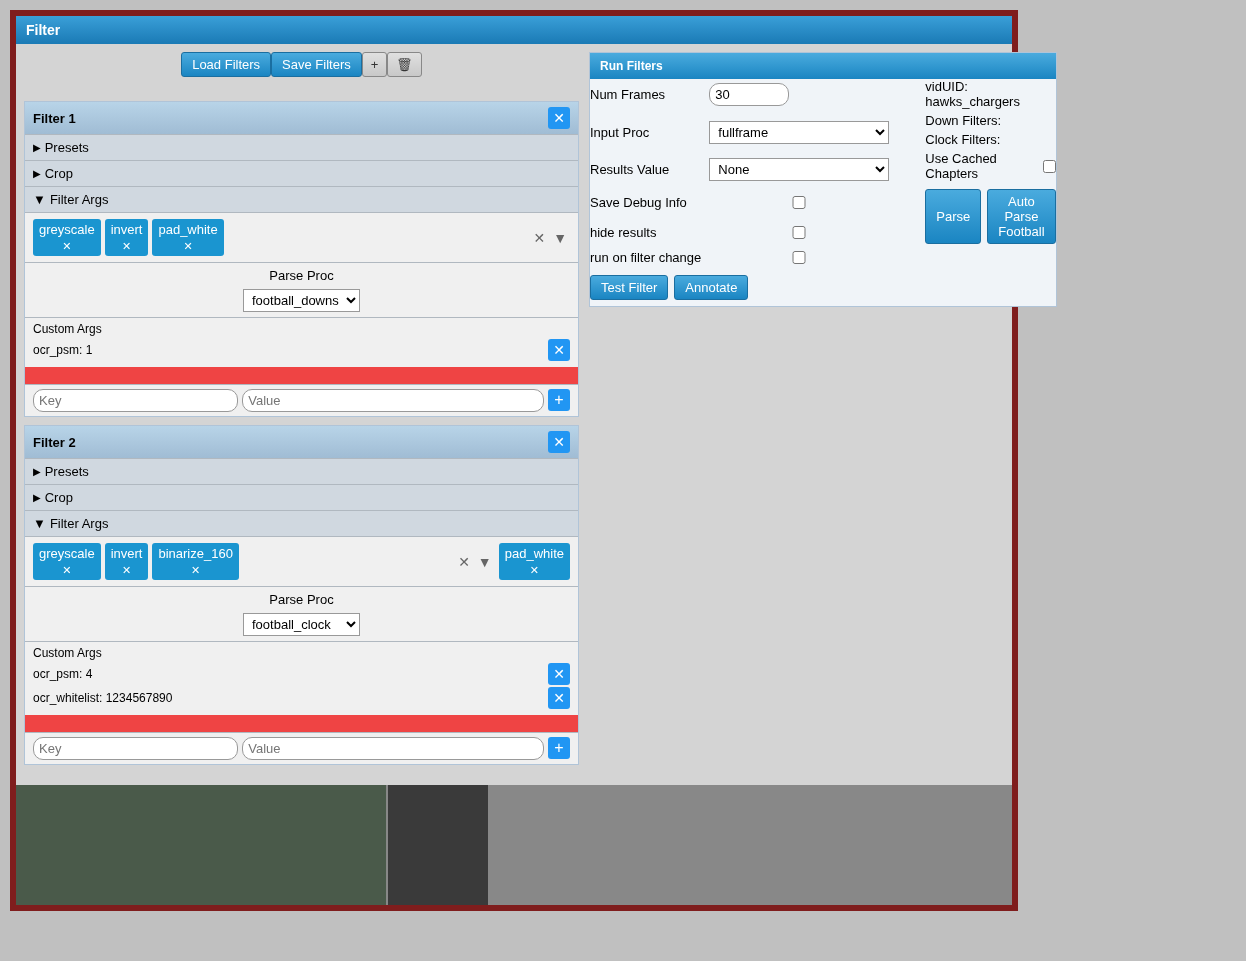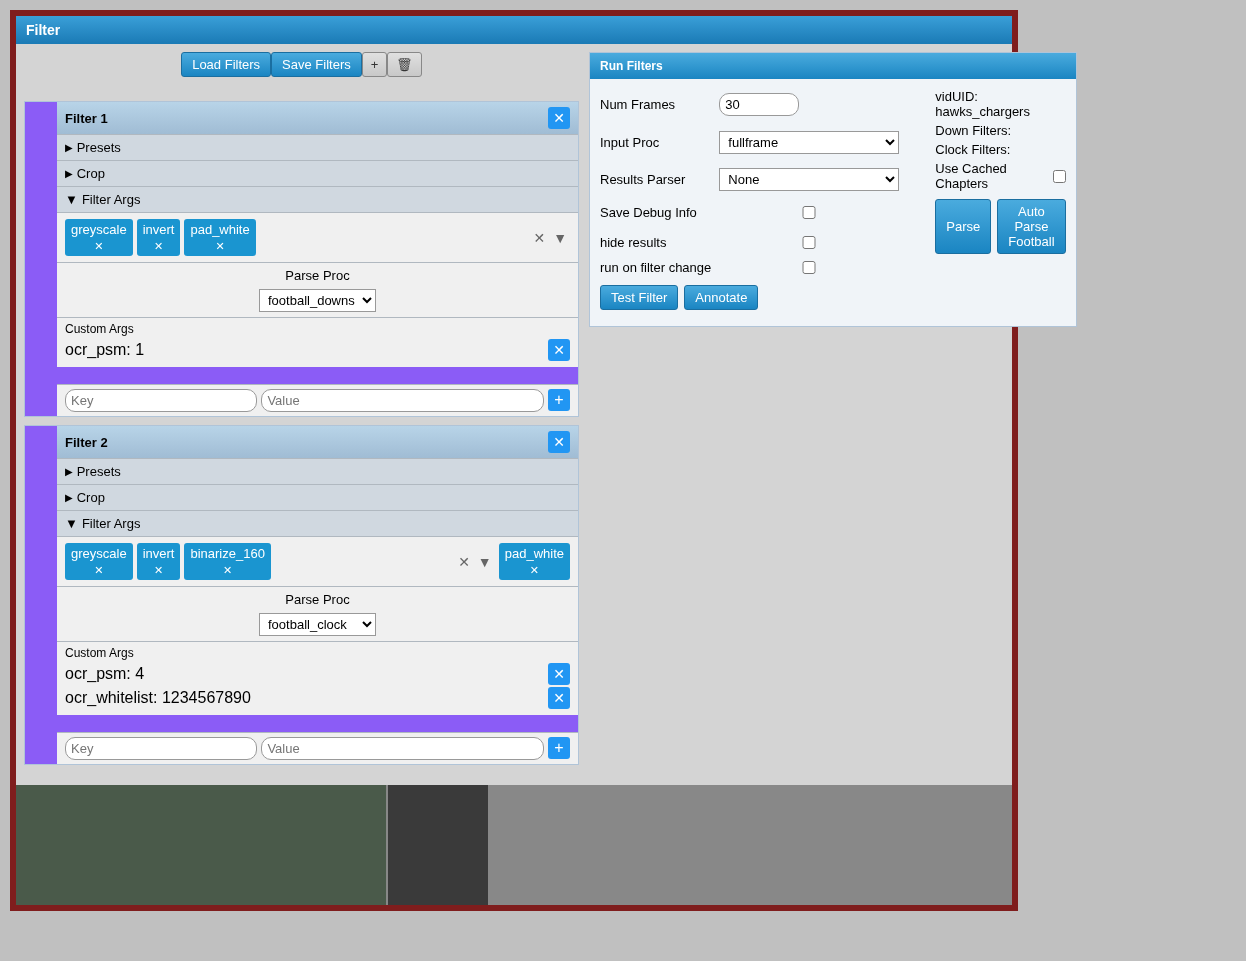--- a/index.html
+++ b/index.html
@@ -61,24 +61,23 @@
       border: none;
       border-radius: 3px;
       width: 22px;
       height: 22px;
       cursor: pointer;
       font-size: 14px;
       display: flex; align-items: center; justify-content: center;
     }
 
     .filter-box {
-      background: #8b5cf6;
+      background: #ef4444;
       border: 1px solid #b0c4d8;
       margin-bottom: 8px;
-      padding-left: 32px;
     }
     .filter-header {
       background: linear-gradient(to bottom, #b8d4e8, #a0bcd4);
       padding: 5px 8px;
       display: flex;
       justify-content: space-between;
       align-items: center;
       font-weight: bold;
       font-size: 13px;
     }
@@ -160,21 +159,21 @@
     .custom-args-title {
       font-size: 12px;
       margin-bottom: 3px;
     }
     .arg-row {
       display: flex;
       align-items: center;
       gap: 4px;
       margin-bottom: 2px;
     }
-    .arg-text { font-size: 16px; flex: 1; }
+    .arg-text { font-size: 12px; flex: 1; }
     .arg-del-btn {
       background: #2196F3;
       color: white;
       border: none;
       border-radius: 3px;
       width: 22px;
       height: 22px;
       cursor: pointer;
       font-size: 14px;
       display: flex; align-items: center; justify-content: center;
@@ -214,21 +213,20 @@
       border: 1px solid #b0c4d8;
     }
     .run-filters-header {
       background: linear-gradient(to bottom, #4aabde, #1a85c2);
       color: white;
       padding: 6px 10px;
       font-size: 12px;
       font-weight: bold;
     }
     .run-filters-content {
-      padding: 10px;
       display: grid;
       grid-template-columns: auto auto 1fr auto;
       gap: 6px 8px;
       align-items: center;
     }
     .rf-label { font-size: 13px; white-space: nowrap; }
     .rf-input {
       border: 1px solid #999;
       padding: 2px 5px;
       border-radius: 2px;
@@ -418,21 +416,21 @@
           <div></div>
 
           <label class="rf-label">Input Proc</label>
           <select style="grid-column:2;">
             <option>fullframe</option>
             <option>crop</option>
             <option>none</option>
           </select>
           <div></div>
 
-          <label class="rf-label">Results Parser</label>
+          <label class="rf-label">Results Value</label>
           <select style="grid-column:2; width:180px;">
             <option>None</option>
             <option>football_downs</option>
             <option>football_clock</option>
           </select>
           <div></div>
 
           <label class="rf-label">Save Debug Info</label>
           <input type="checkbox" style="grid-column: 2;">
           <div></div>

